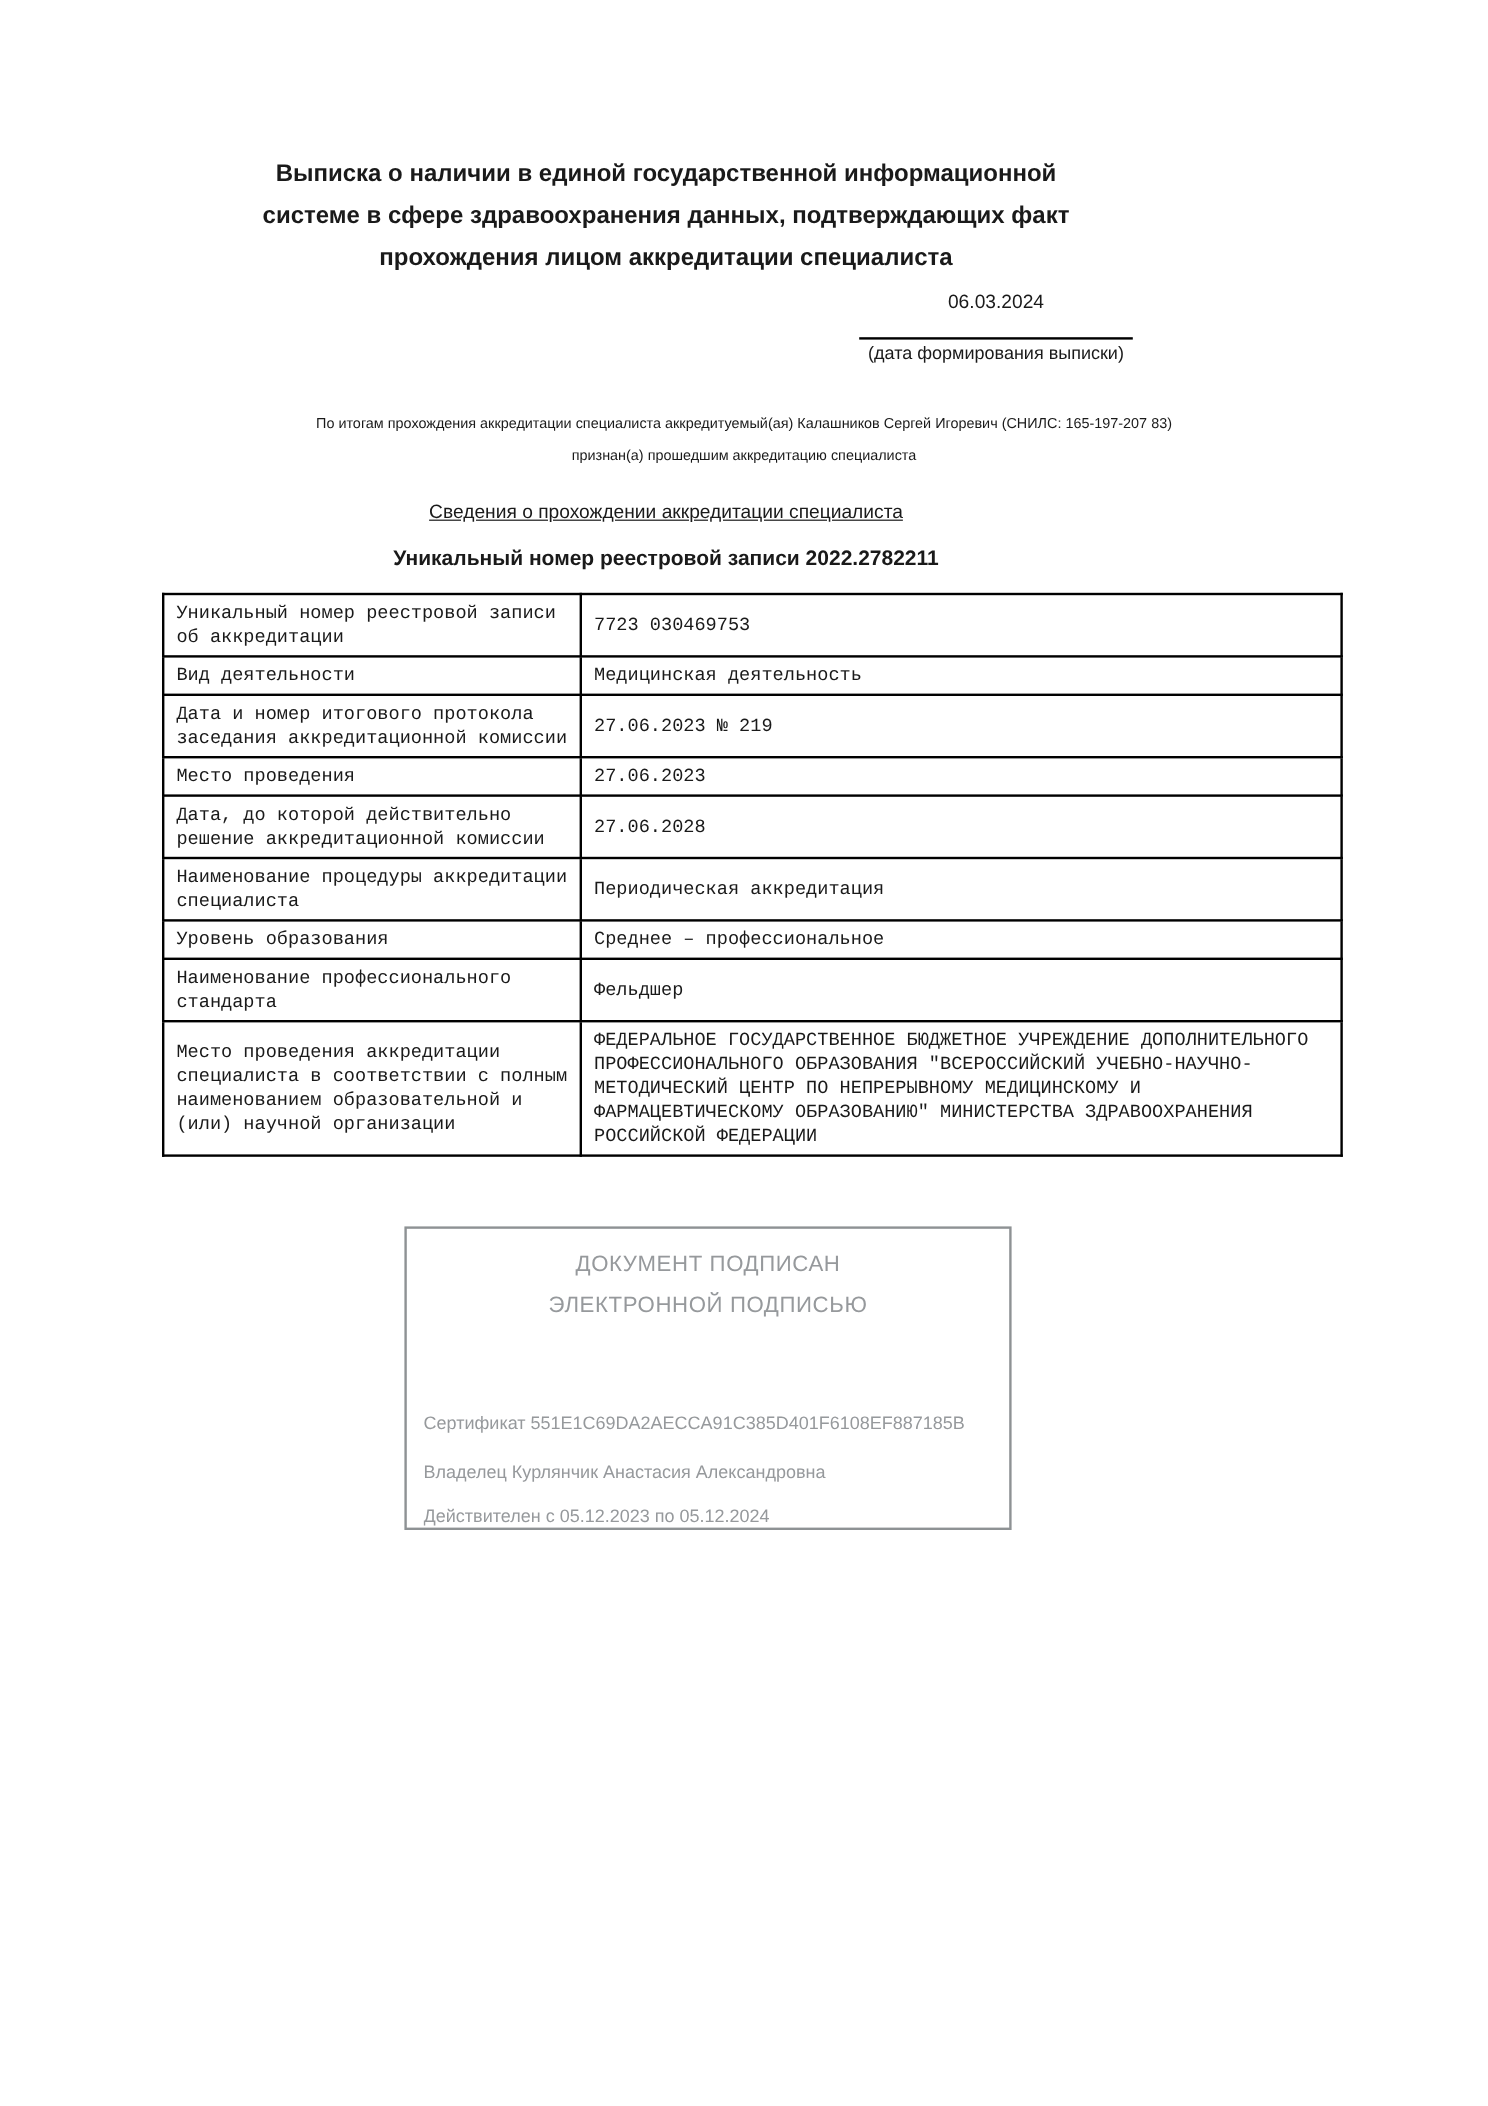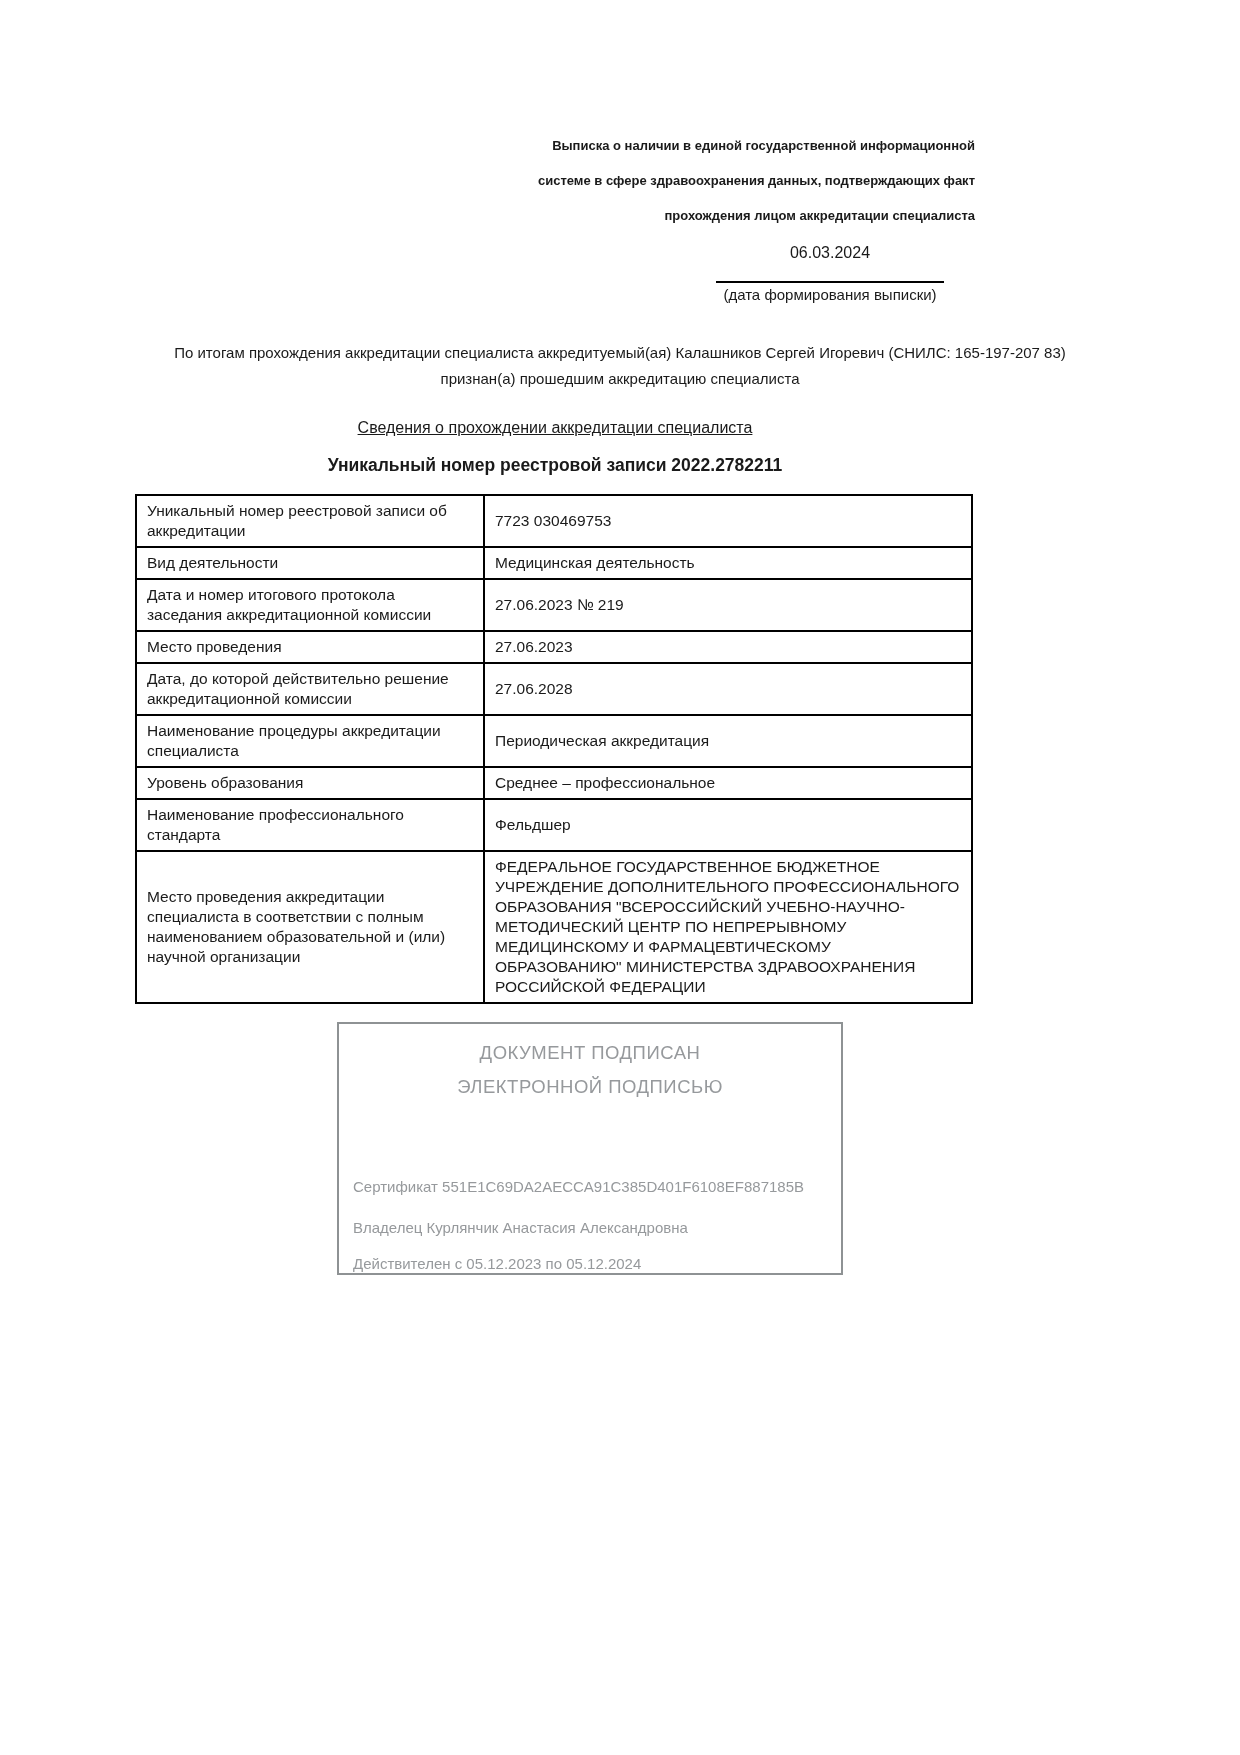--- a/index.html
+++ b/index.html
@@ -16,23 +16,23 @@
     color: #1a1a1a;
     overflow: hidden;
   }
 
   
   .doc-title {
     position: absolute;
     top: 128px;
     left: 135px;
     width: 840px;
-    text-align: right;
+    text-align: center;
     font-weight: bold;
-    font-size: 13px;
+    font-size: 20px;
     line-height: 35px;
   }
 
   
   .date-block {
     position: absolute;
     top: 244px;
     left: 716px;
     width: 228px;
     text-align: center;
@@ -47,21 +47,21 @@
     padding-top: 3px;
   }
 
   
   .intro {
     position: absolute;
     top: 340px;
     left: 120px;
     width: 1000px;
     text-align: center;
-    font-size: 15px;
+    font-size: 12px;
     line-height: 26px;
   }
 
   
   .section-heading {
     position: absolute;
     top: 419px;
     left: 135px;
     width: 840px;
     text-align: center;
@@ -76,24 +76,25 @@
     text-align: center;
     font-size: 17.5px;
     font-weight: bold;
   }
 
   
   .acc-table {
     position: absolute;
     top: 494px;
     left: 135px;
-    width: 838px;
+    width: 984px;
     border-collapse: collapse;
     font-size: 15.5px;
     table-layout: fixed;
+    font-family: Liberation Mono, monospace;
   }
   .acc-table td {
     border: 2px solid #000000;
     padding: 5px 10px;
     vertical-align: middle;
     line-height: 20px;
     word-wrap: break-word;
   }
   .acc-table td.label-cell {
     width: 326px;

